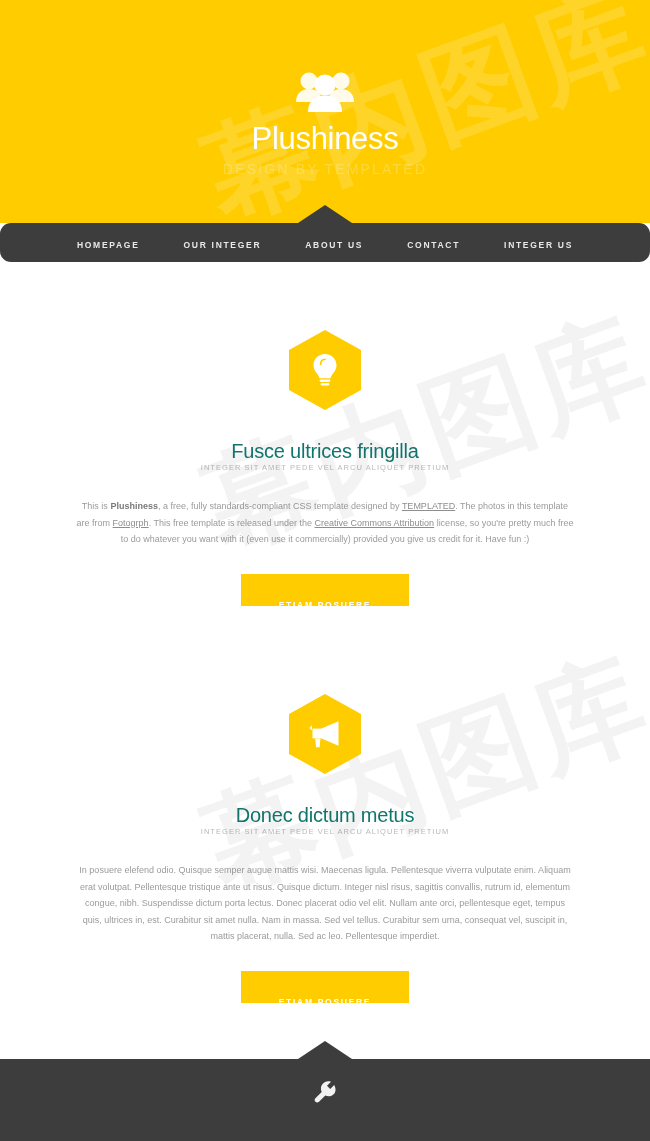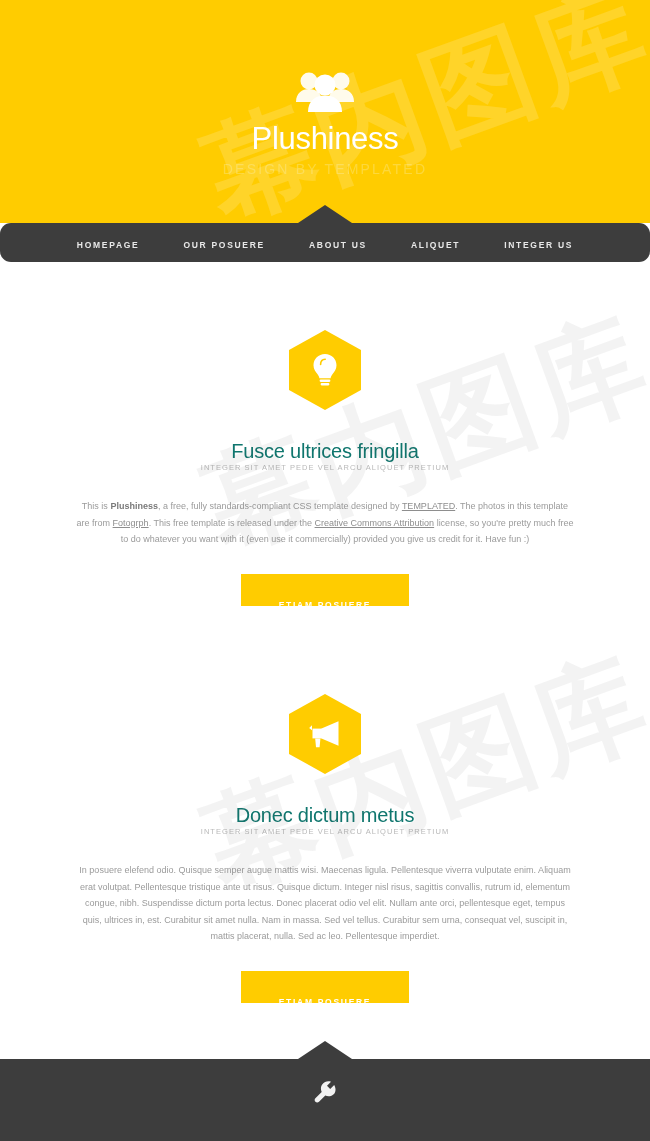--- a/index.html
+++ b/index.html
@@ -244,23 +244,23 @@
       </span>
       <h1 class="site-title">Plushiness</h1>
       <div class="site-tagline">DESIGN BY TEMPLATED</div>
     </div>
   </div>
 
   <div id="nav">
     <div class="nav-notch"></div>
     <ul class="nav-list">
       <li class="nav-item"><a href="#">HOMEPAGE</a></li>
-      <li class="nav-item"><a href="#">OUR POSUERE</a></li>
+      <li class="nav-item"><a href="#">OUR INTEGER</a></li>
       <li class="nav-item"><a href="#">ABOUT US</a></li>
-      <li class="nav-item"><a href="#">ALIQUET</a></li>
+      <li class="nav-item"><a href="#">CONTACT</a></li>
       <li class="nav-item"><a href="#">INTEGER US</a></li>
     </ul>
   </div>
 
   <div id="main">
 
     <div class="wm dark wm2">幕内图库</div>
     <div class="wm dark wm3">幕内图库</div>
 
     <div class="feature">

